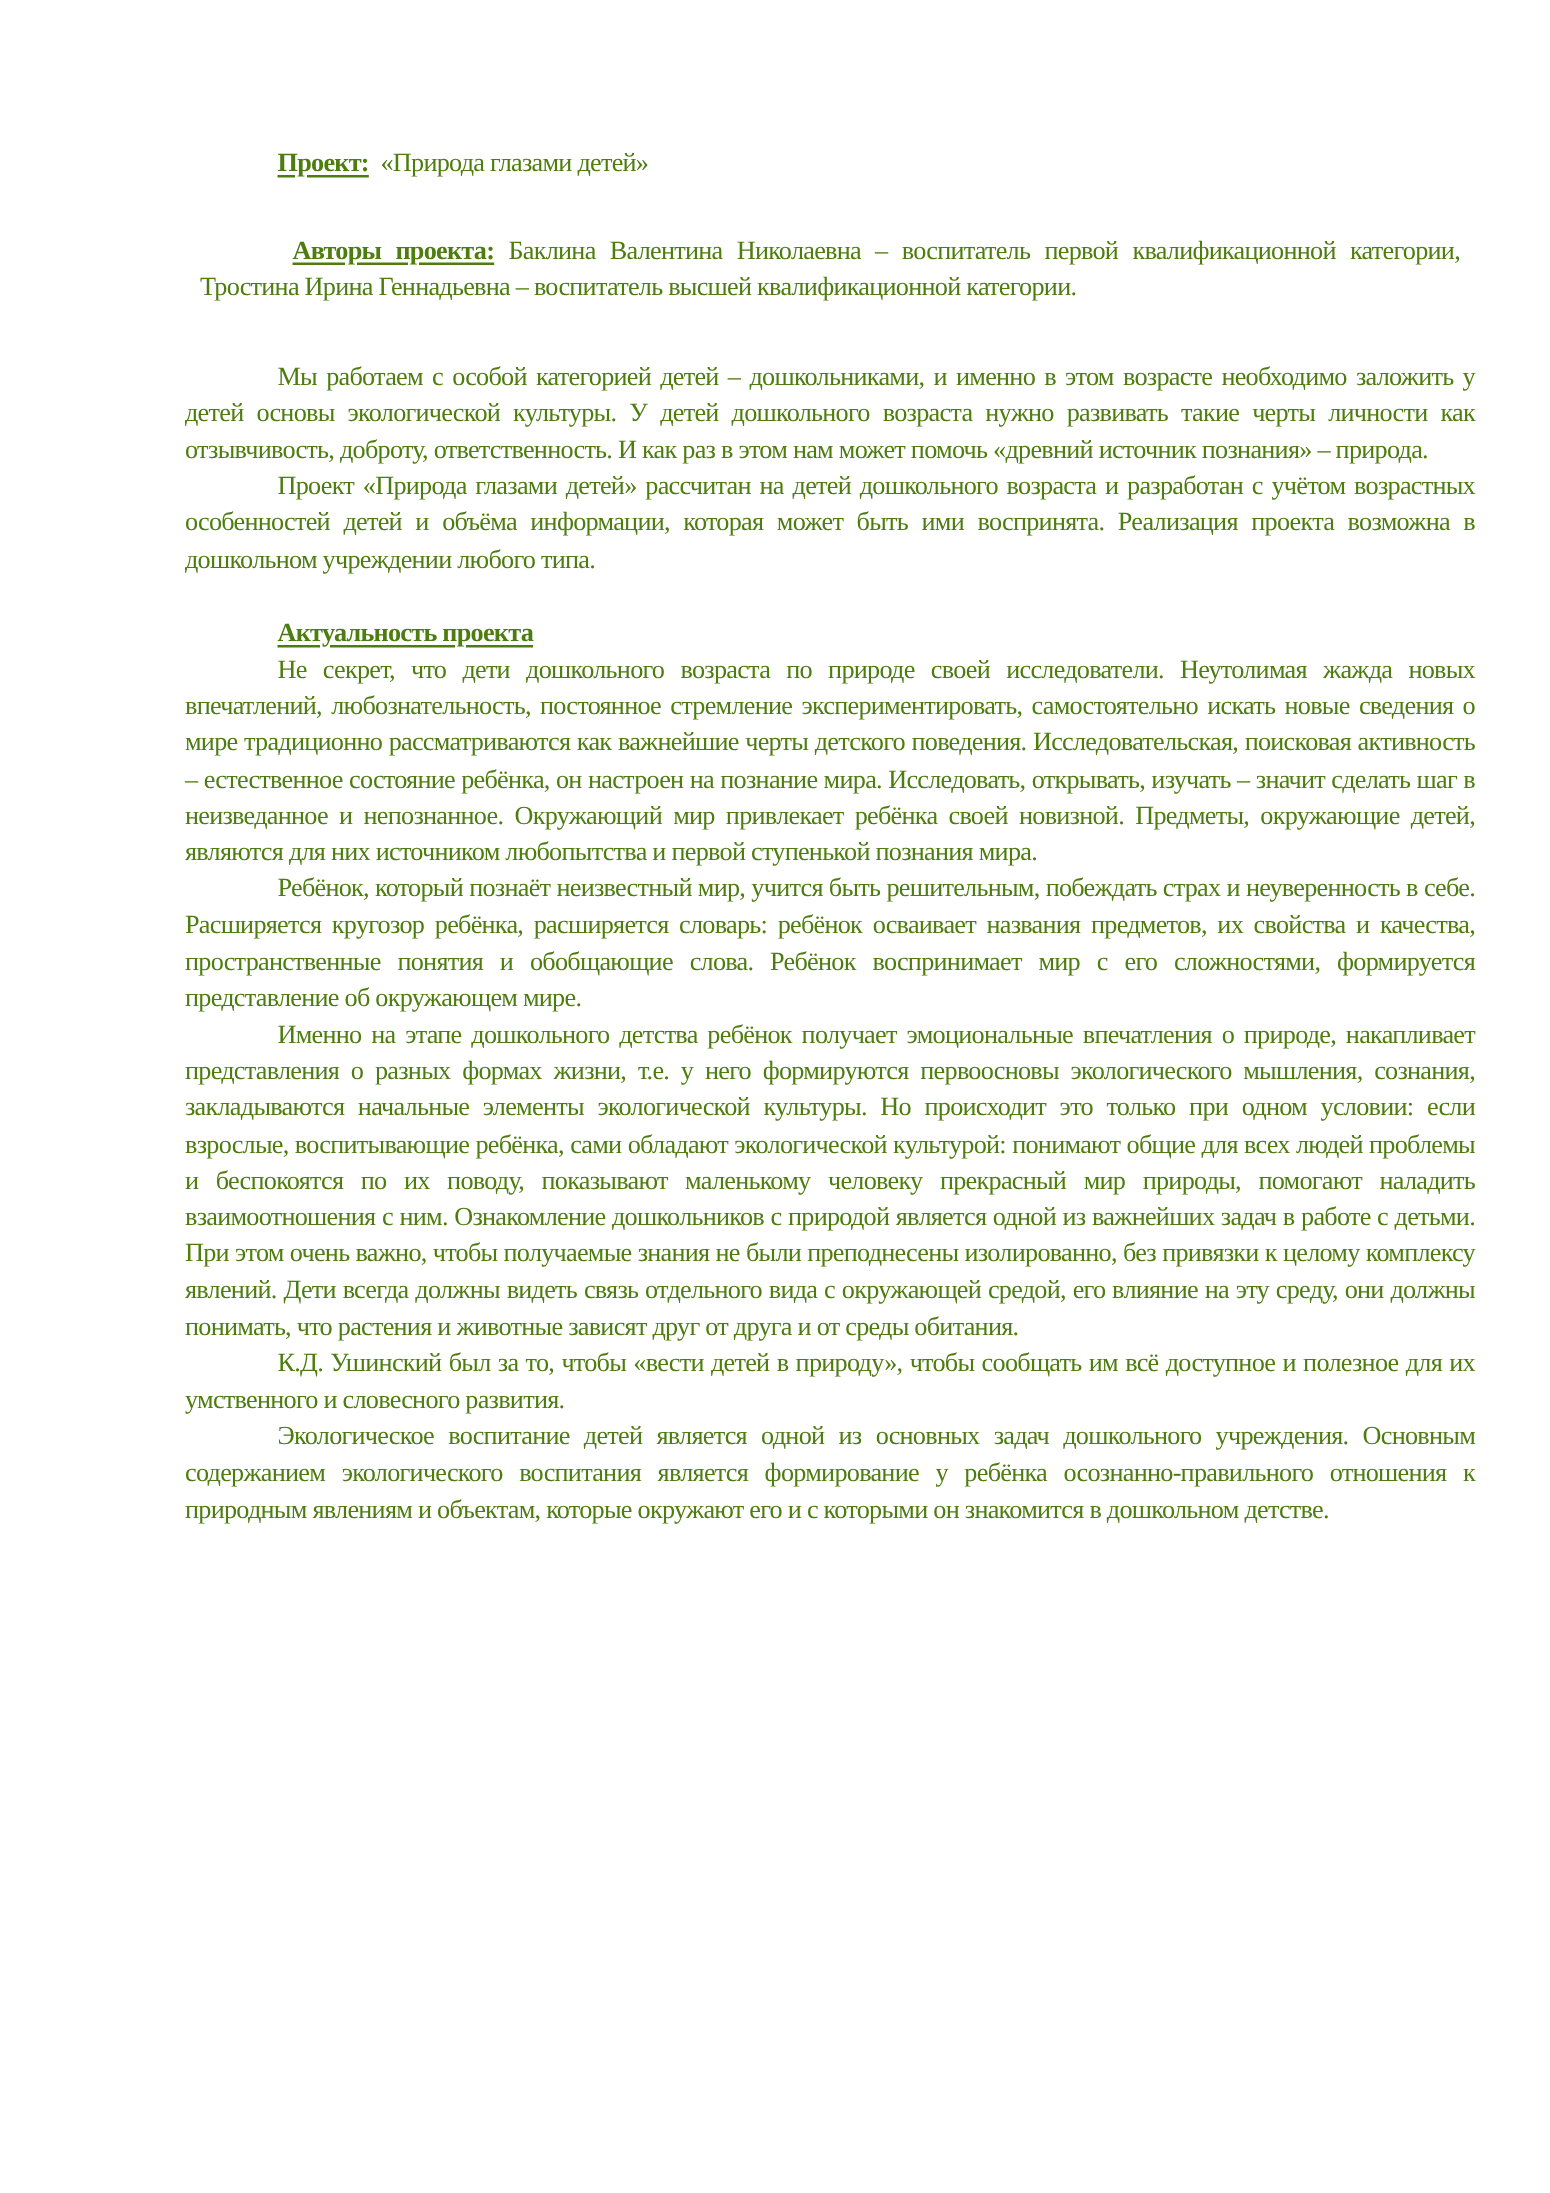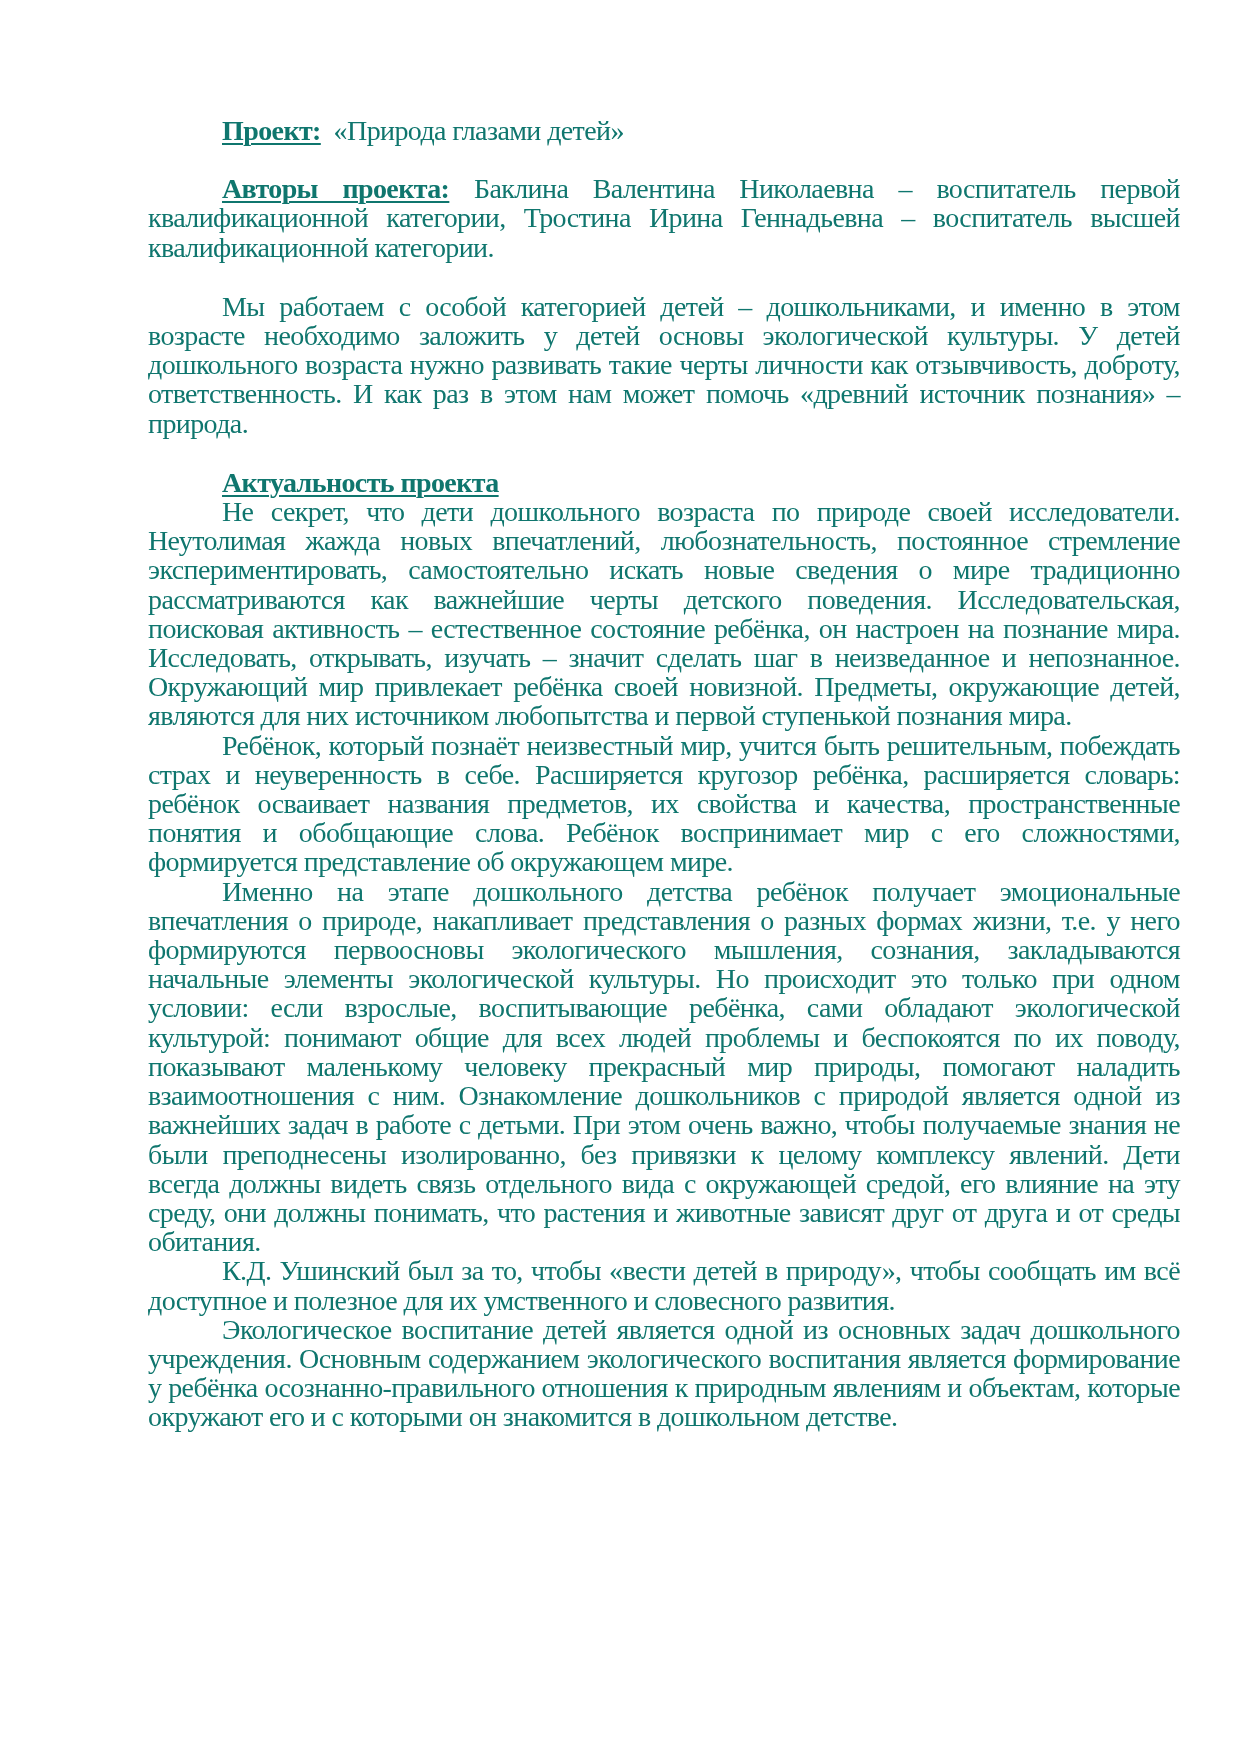--- a/index.html
+++ b/index.html
@@ -1,31 +1,31 @@
 <!DOCTYPE html>
 <html><head>
 <meta charset="utf-8">
 <style>
   html, body { margin: 0; padding: 0; background: #ffffff; }
   body { width: 1240px; height: 1754px; position: relative; overflow: hidden; }
   .page {
     position: absolute; left: 148px; top: 116px; width: 1032px;
     font-family: "Liberation Serif", "DejaVu Serif", serif;
-    font-size: 28px; line-height: 29.2px; color: #0f766e;
+    font-size: 21px; line-height: 29.2px; color: #4d7c0f;
     letter-spacing: -0.6px;
   }
   .p { margin: 0; text-align: justify; text-indent: 74px; }
   .title-line { margin: 0; text-indent: 74px; }
   .bold-u { font-weight: bold; text-decoration: underline; text-decoration-thickness: 2px; text-underline-offset: 3px; }
   .heading { margin: 0; padding-left: 74px; font-weight: bold; text-decoration: underline; text-decoration-thickness: 2px; text-underline-offset: 3px; }
   .heading.novizna { padding-left: 80px; }
   .gap-title { height: 29px; }
   .gap-sec { height: 30px; }
   .gap-big { height: 36px; }
-  .authors { margin: 0; text-align: justify; text-indent: 74px; }
+  .authors { margin: 12px; text-align: justify; text-indent: 74px; }
 </style>
 </head>
 <body>
 
 <div class="page">
 
   <p class="title-line">
     <span class="bold-u">Проект:</span>&nbsp;&nbsp;<span>«Природа глазами детей»</span>
   </p>
 
@@ -33,20 +33,21 @@
 
   <p class="authors">
     <span class="bold-u">Авторы проекта:</span>
     <span>Баклина Валентина Николаевна – воспитатель первой квалификационной категории, Тростина Ирина Геннадьевна – воспитатель высшей квалификационной категории.</span>
   </p>
 
   <div class="gap-sec"></div>
 
   <section>
     <p class="p">Мы работаем с особой категорией детей – дошкольниками, и именно в этом возрасте необходимо заложить у детей основы экологической культуры. У детей дошкольного возраста нужно развивать такие черты личности как отзывчивость, доброту, ответственность. И как раз в этом нам может помочь «древний источник познания» – природа.</p>
+    <p class="p">Проект «Природа глазами детей» рассчитан на детей дошкольного возраста и разработан с учётом возрастных особенностей детей и объёма информации, которая может быть ими воспринята. Реализация проекта возможна в дошкольном учреждении любого типа.</p>
   </section>
 
   <div class="gap-sec"></div>
 
   <section>
     <h2 class="heading" style="font-size:inherit;line-height:inherit;">Актуальность проекта</h2>
     <p class="p">Не секрет, что дети дошкольного возраста по природе своей исследователи. Неутолимая жажда новых впечатлений, любознательность, постоянное стремление экспериментировать, самостоятельно искать новые сведения о мире традиционно рассматриваются как важнейшие черты детского поведения. Исследовательская, поисковая активность – естественное состояние ребёнка, он настроен на познание мира. Исследовать, открывать, изучать – значит сделать шаг в неизведанное и непознанное. Окружающий мир привлекает ребёнка своей новизной. Предметы, окружающие детей, являются для них источником любопытства и первой ступенькой познания мира.</p>
     <p class="p">Ребёнок, который познаёт неизвестный мир, учится быть решительным, побеждать страх и неуверенность в себе. Расширяется кругозор ребёнка, расширяется словарь: ребёнок осваивает названия предметов, их свойства и качества, пространственные понятия и обобщающие слова. Ребёнок воспринимает мир с его сложностями, формируется представление об окружающем мире.</p>
     <p class="p">Именно на этапе дошкольного детства ребёнок получает эмоциональные впечатления о природе, накапливает представления о разных формах жизни, т.е. у него формируются первоосновы экологического мышления, сознания, закладываются начальные элементы экологической культуры. Но происходит это только при одном условии: если взрослые, воспитывающие ребёнка, сами обладают экологической культурой: понимают общие для всех людей проблемы и беспокоятся по их поводу, показывают маленькому человеку прекрасный мир природы, помогают наладить взаимоотношения с ним. Ознакомление дошкольников с природой является одной из важнейших задач в работе с детьми. При этом очень важно, чтобы получаемые знания не были преподнесены изолированно, без привязки к целому комплексу явлений. Дети всегда должны видеть связь отдельного вида с окружающей средой, его влияние на эту среду, они должны понимать, что растения и животные зависят друг от друга и от среды обитания.</p>
     <p class="p">К.Д. Ушинский был за то, чтобы «вести детей в природу», чтобы сообщать им всё доступное и полезное для их умственного и словесного развития.</p>

